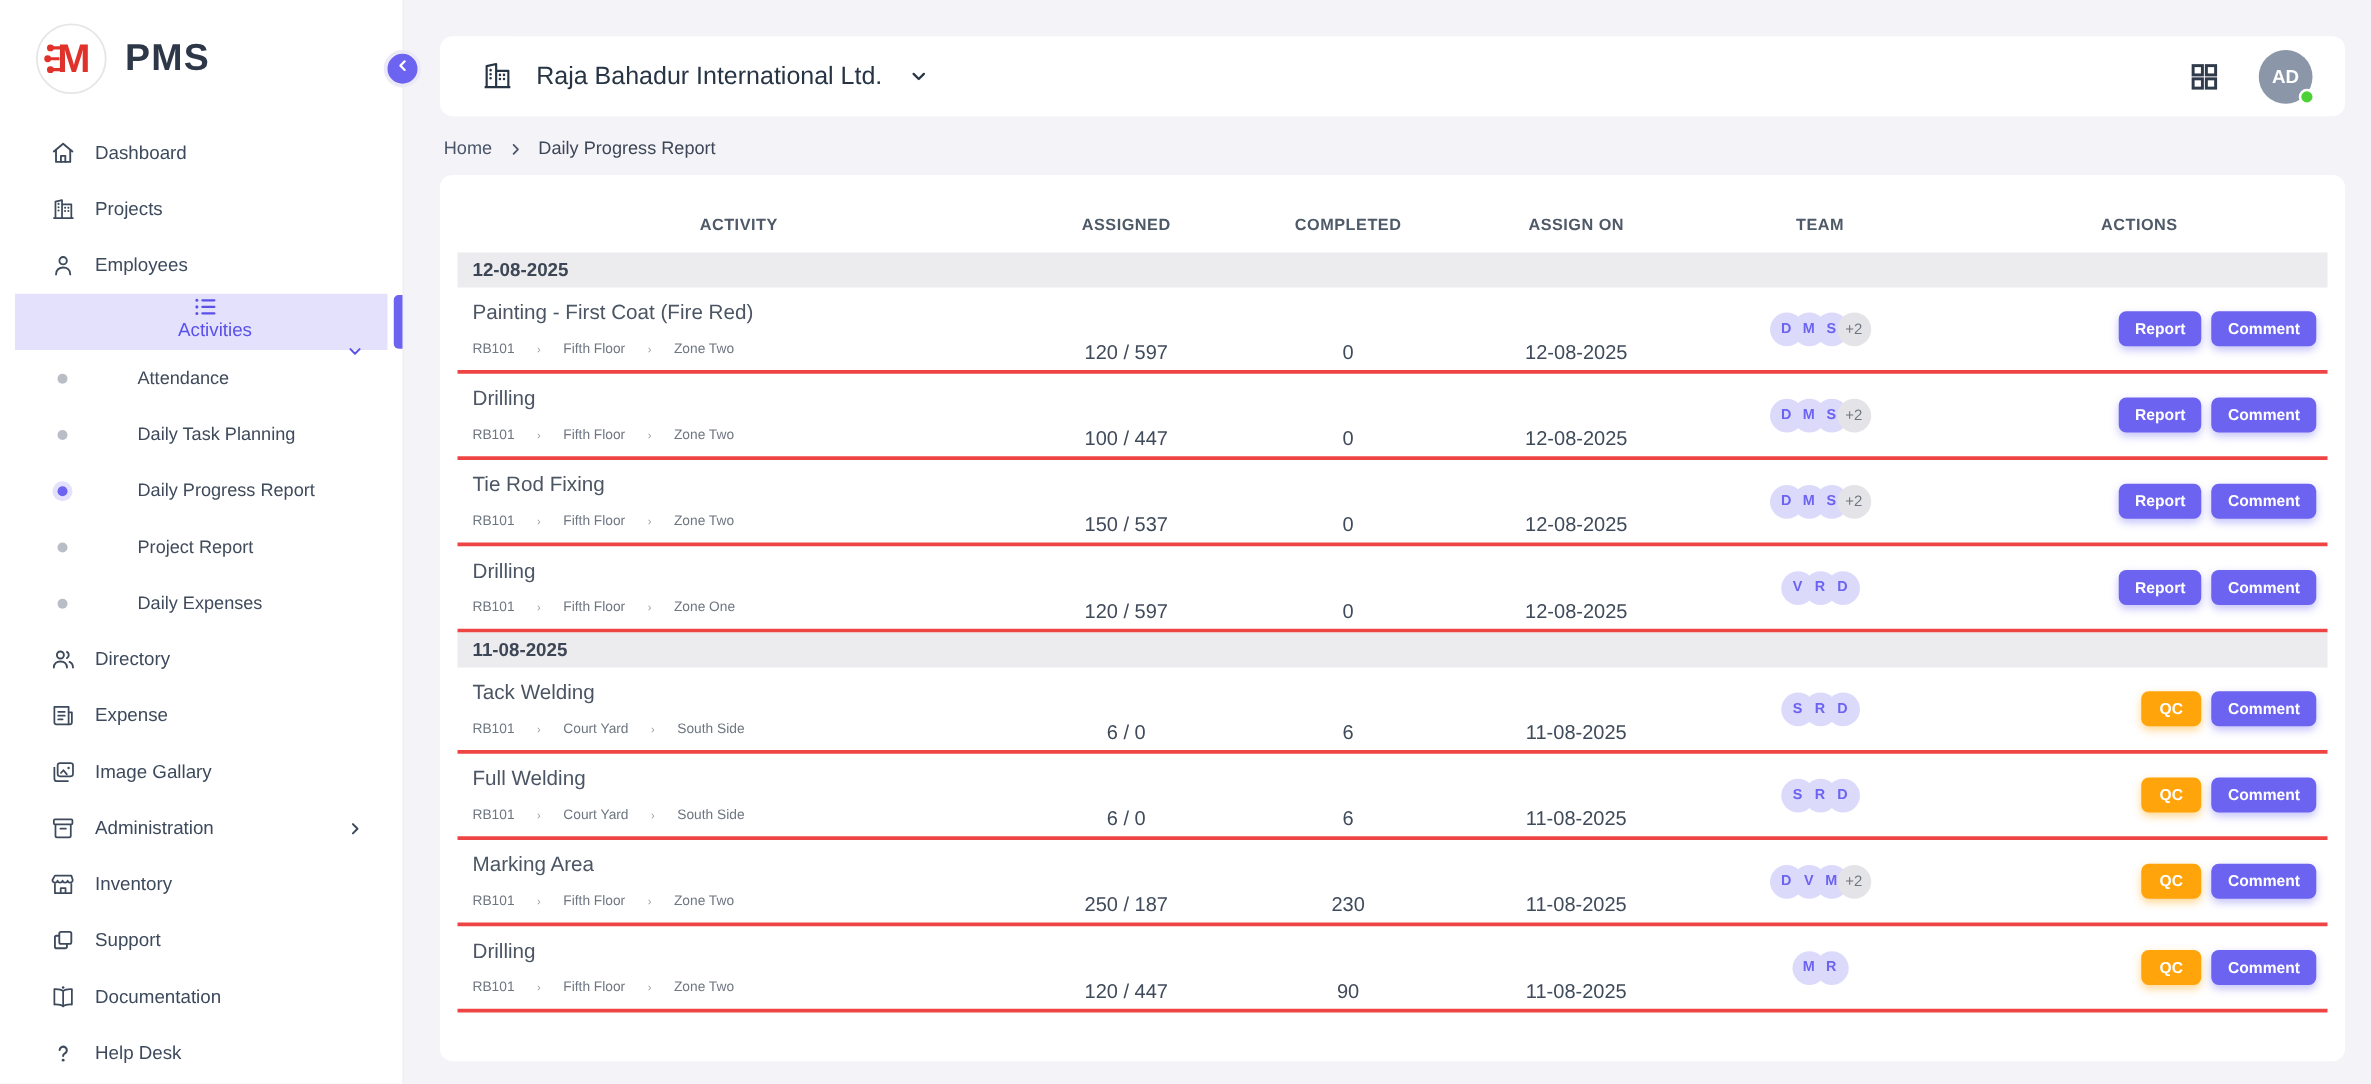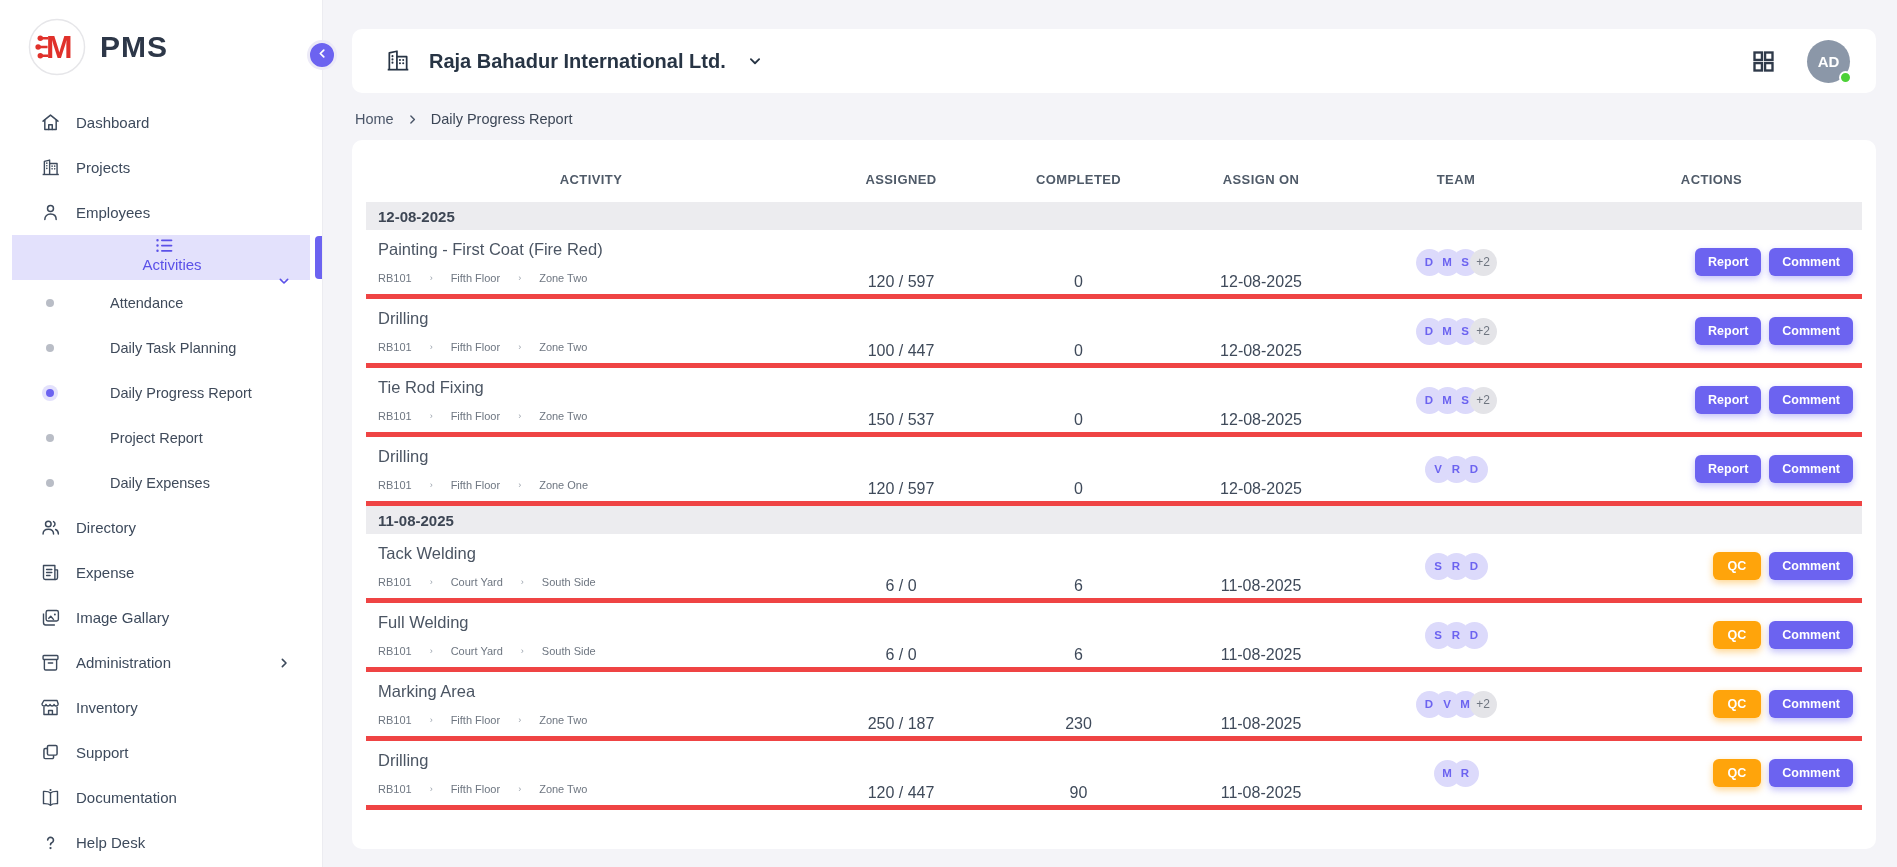--- a/index.html
+++ b/index.html
@@ -26,21 +26,21 @@
   .sub-item.active .bullet { background:#6c63f0; box-shadow:0 0 0 4px #e3e1fc; }
   .collapse-btn { position:absolute; top:40px; right:-15px; width:30px; height:30px; border-radius:50%; background:#6c63f0; border:3px solid #eceaf7; display:flex; align-items:center; justify-content:center; cursor:pointer; z-index:10; }
   .collapse-btn svg { width:15px; height:15px; color:#fff; }
 
   
   .main { flex:1; padding:29px 21px 0 29px; background:#f4f4f8; }
   .header-card { height:64px; background:#fff; border-radius:10px; display:flex; align-items:center; justify-content:space-between; padding:0 26px 0 33px; }
   .company { display:flex; align-items:center; gap:18px; cursor:pointer; }
   .company .cicon { width:26px; height:26px; color:#273444; }
   .company .cicon svg { width:26px; height:26px; }
-  .company-name { font-size:20px; font-weight:700; color:#273444; }
+  .company-name { font-size:20px; font-weight:400; color:#273444; }
   .company .caret { width:18px; height:18px; color:#273444; margin-left:2px; }
   .company .caret svg { width:18px; height:18px; }
   .header-right { display:flex; align-items:center; gap:30px; }
   .grid-btn { width:27px; height:27px; color:#2f3a4a; cursor:pointer; }
   .grid-btn svg { width:27px; height:27px; }
   .avatar { width:43px; height:43px; border-radius:50%; background:#8b97a8; color:#fff; font-size:15px; font-weight:700; display:flex; align-items:center; justify-content:center; position:relative; cursor:pointer; }
   .avatar .dot { position:absolute; right:-2px; bottom:-1px; width:13px; height:13px; border-radius:50%; background:#4cd137; border:2px solid #fff; }
 
   .breadcrumb { display:flex; align-items:center; gap:12px; margin:18px 0 13px 3px; font-size:14.5px; color:#4a5568; }
   .breadcrumb .bchev { width:13px; height:13px; color:#4a5568; }
@@ -53,21 +53,21 @@
   .date-box { width:252px; height:38px; border:1.3px solid #c8c8cd; border-radius:9px; display:flex; align-items:center; padding:0 11px 0 13px; gap:6px; }
   .date-box input { border:none; outline:none; font-family:"Liberation Sans",sans-serif; font-size:14.5px; color:#333a45; width:188px; background:transparent; }
   .cal-icon { width:19px; height:19px; color:#4a5360; }
   .cal-icon svg { width:19px; height:19px; }
   .funnel-btn { width:23px; height:23px; color:#6b7280; cursor:pointer; }
   .funnel-btn svg { width:23px; height:23px; }
 
   .thead { display:grid; grid-template-columns:450px 170px 185px 180px 210px 1fr; margin-top:22px; padding-bottom:15px; }
   .thead .th { text-align:center; font-size:13px; font-weight:700; color:#4f5a68; letter-spacing:.4px; }
   .group-band { height:28px; background:#ececef; display:flex; align-items:center; padding-left:12px; font-size:15px; font-weight:700; color:#3d4654; }
-  .trow { display:grid; grid-template-columns:450px 170px 185px 180px 210px 1fr; align-items:center; height:69px; border-bottom:5px solid #ef4444; }
+  .trow { display:grid; grid-template-columns:450px 170px 185px 180px 210px 1fr; align-items:center; height:69px; border-bottom:3px solid #ef4444; }
   .act-cell { padding-left:12px; }
   .act-title { font-size:16.5px; color:#4b5563; }
   .act-loc { margin-top:13px; font-size:11px; color:#6e7681; display:flex; align-items:center; gap:18px; }
   .loc-sep { color:#98a0aa; font-size:9px; }
   .num-cell { text-align:center; font-size:16px; color:#3f4a5a;margin-top:40px; }
   .team-cell { display:flex; justify-content:center; }
   .tbadge { width:27px; height:27px; border-radius:50%; background:#dcdafb; color:#6c63f0; font-size:11.5px; font-weight:700; display:flex; align-items:center; justify-content:center; }
   .tbadge + .tbadge { margin-left:-9px; }
   .tbadge.extra { background:#e4e4e8; color:#6f7680; font-weight:400; font-size:12px; }
   .actions-cell { display:flex; justify-content:flex-end; gap:8px; padding-right:9px; }

